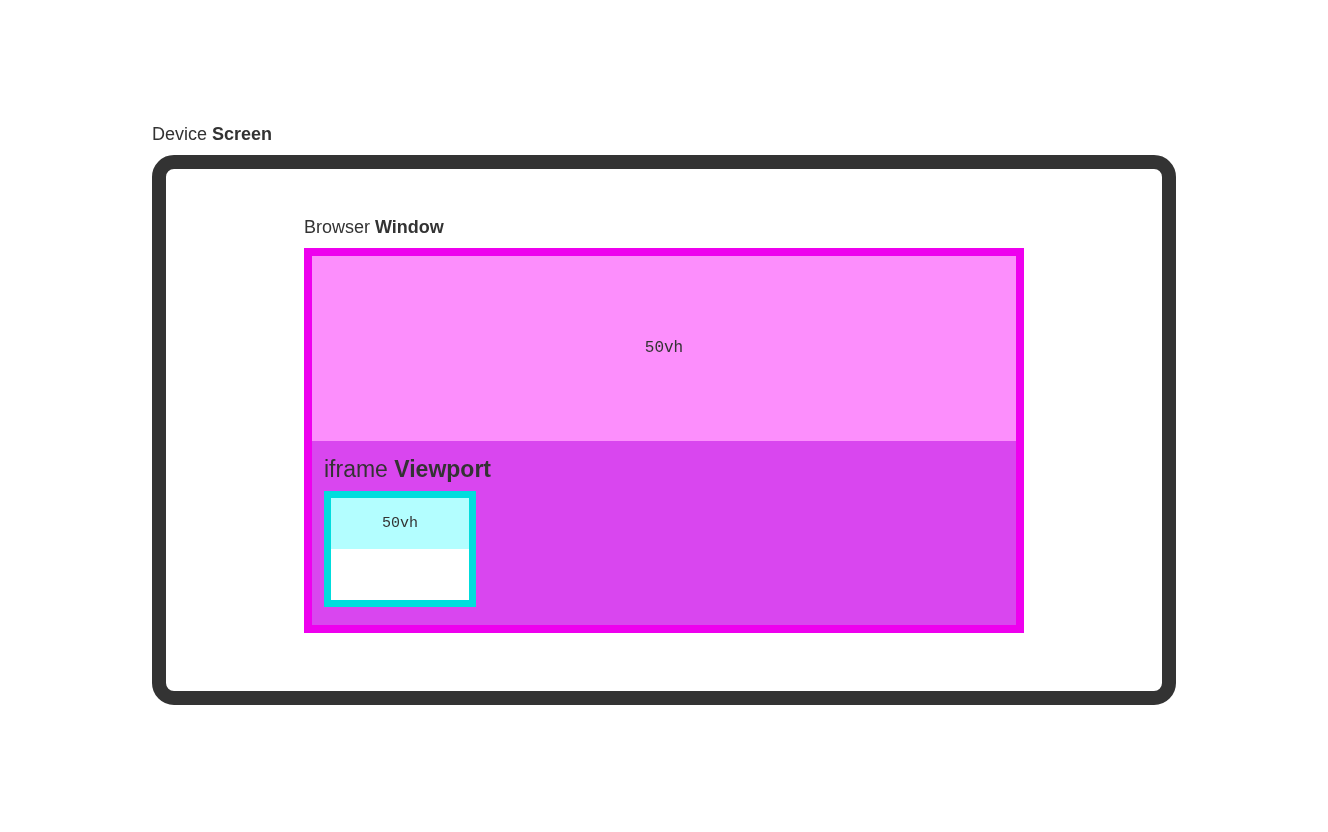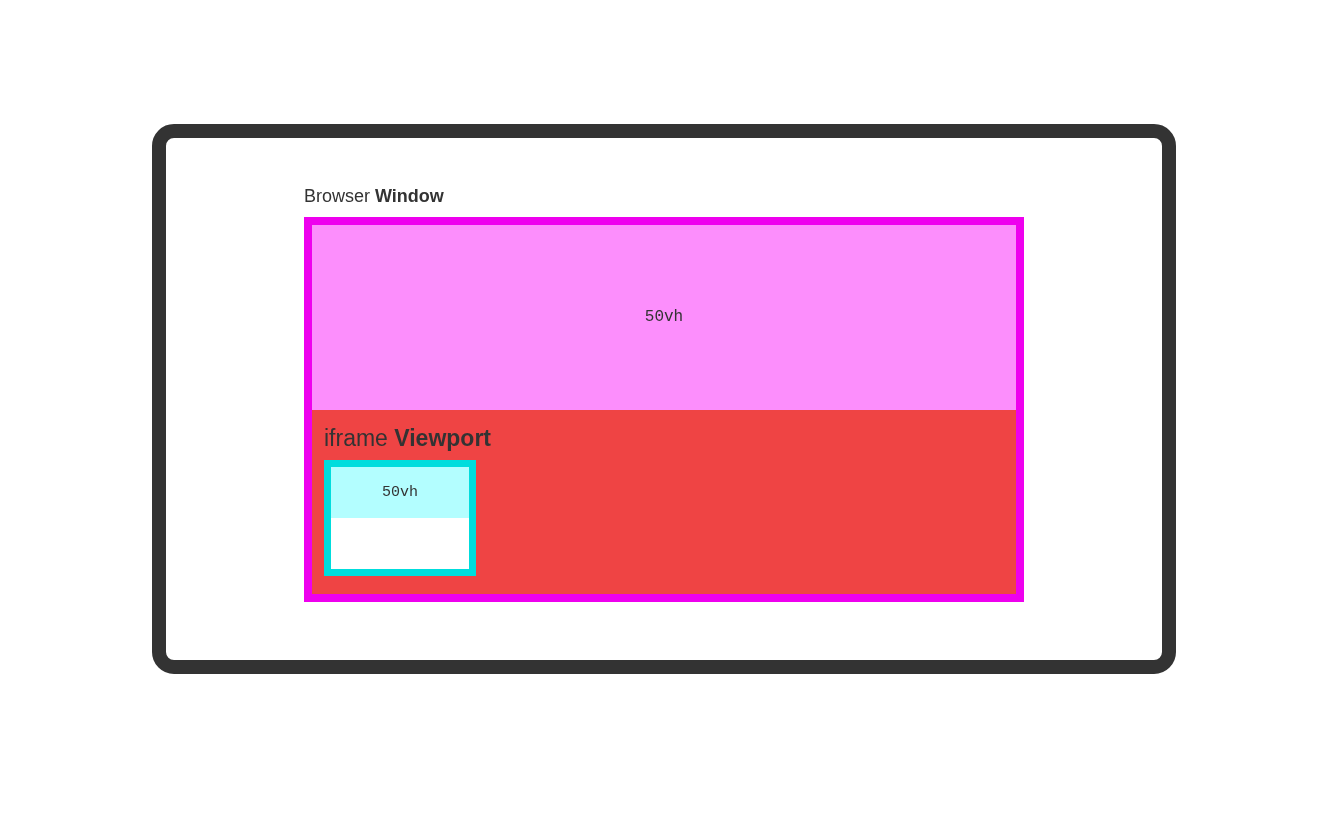--- a/index.html
+++ b/index.html
@@ -46,21 +46,21 @@
   .browser-group {
     position: absolute;
     left: 138px;
     top: 48px;
   }
 
   .browser-window {
     width: 720px;
     height: 385px;
     border: 8px solid #ee00ee;
-    background: #ef4444;
+    background: #d946ef;
     position: relative;
   }
 
   .browser-fill {
     width: 100%;
     height: 50%;
     background: #fc8efc;
     display: flex;
     align-items: center;
     justify-content: center;
@@ -98,20 +98,23 @@
     font-family: "Courier New", monospace;
     font-size: 15px;
     color: #333;
   }
 </style>
 </head>
 <body>
 
 <div class="canvas">
 
+  <div class="label-row">
+    <span class="normal">Device </span><span class="bold">Screen</span>
+  </div>
 
   <div class="device-screen">
 
     <div class="browser-group">
       <div class="label-row">
         <span class="normal">Browser </span><span class="bold">Window</span>
       </div>
 
       <div class="browser-window">
         <div class="browser-fill">

